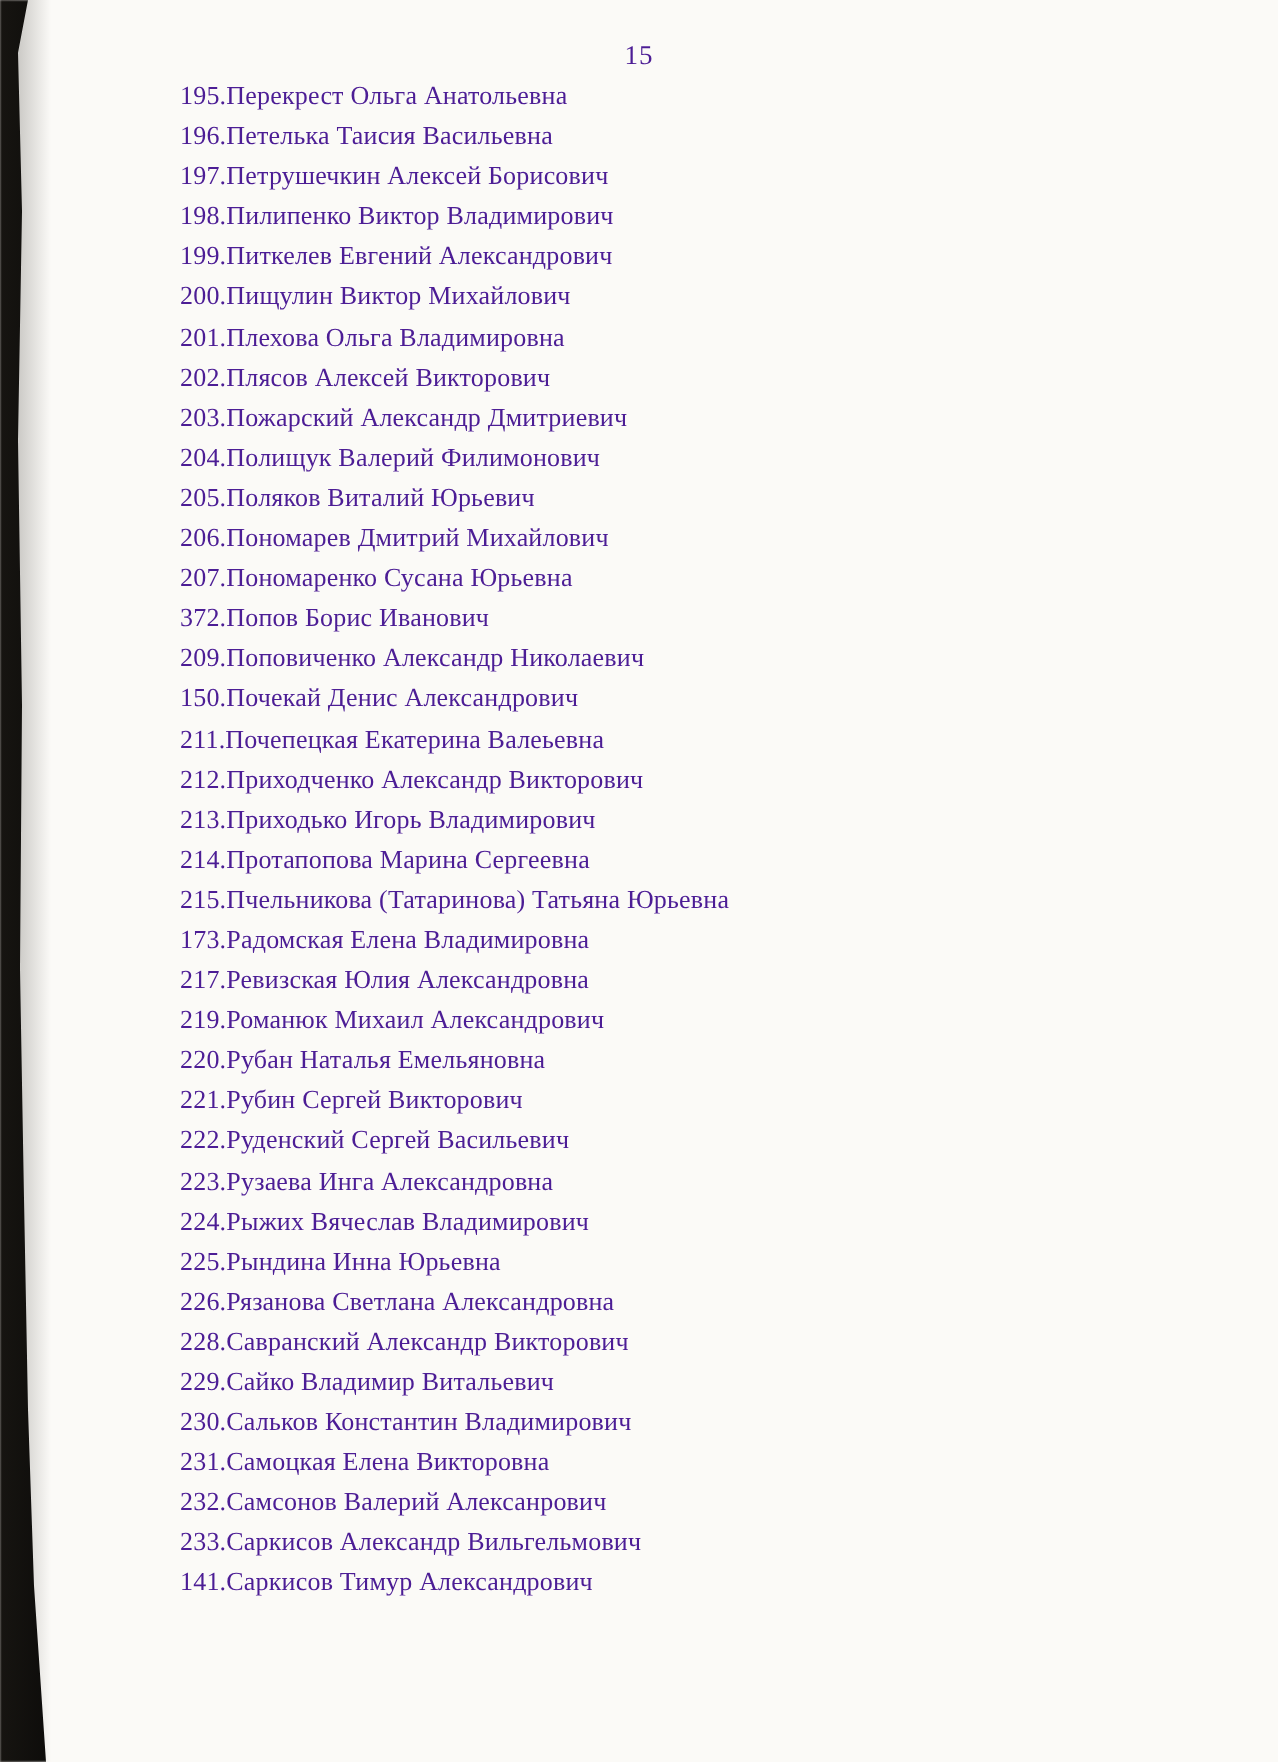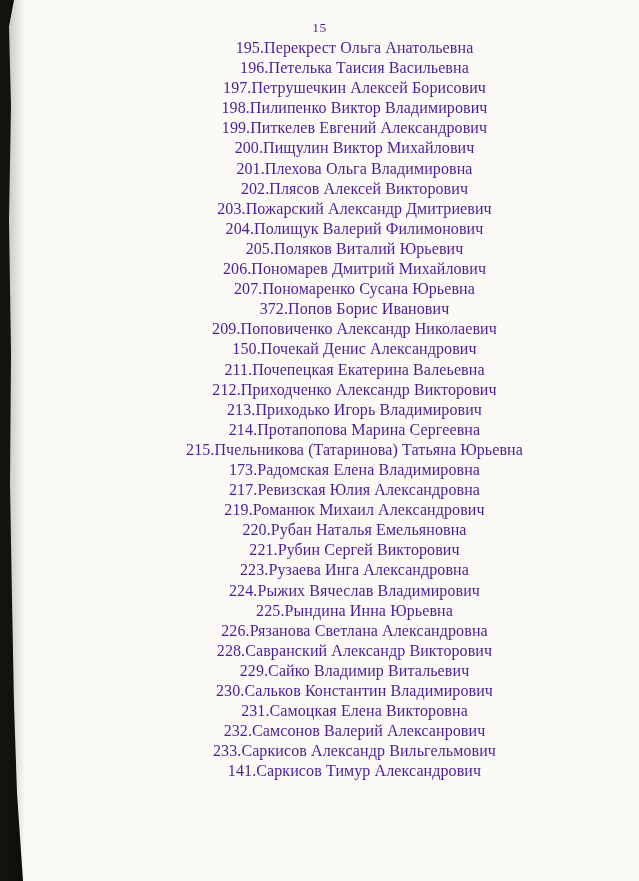--- a/index.html
+++ b/index.html
@@ -50,25 +50,24 @@
     font-size: 13.5px;
     letter-spacing: 0.5px;
   }
   .name-list {
     position: absolute;
     top: 38px;
     left: 90px;
     right: 20px;
   }
   .row {
-    font-size: 16px;
+    font-size: 13px;
     line-height: 20.1px;
     white-space: nowrap;
     letter-spacing: 0.1px;
-    text-align: center;
   }
 </style>
 </head>
 <body>
 
 <div class="page">
   <div class="scan-edge"></div>
   <div class="scan-edge-soft"></div>
   <div class="page-number">15</div>
   <div class="name-list">
@@ -91,20 +90,21 @@
       <div class="row">211.Почепецкая Екатерина Валеьевна</div>
       <div class="row">212.Приходченко Александр Викторович</div>
       <div class="row">213.Приходько Игорь Владимирович</div>
       <div class="row">214.Протапопова Марина Сергеевна</div>
       <div class="row">215.Пчельникова (Татаринова) Татьяна Юрьевна</div>
       <div class="row">173.Радомская Елена Владимировна</div>
       <div class="row">217.Ревизская Юлия Александровна</div>
       <div class="row">219.Романюк Михаил Александрович</div>
       <div class="row">220.Рубан Наталья Емельяновна</div>
       <div class="row">221.Рубин Сергей Викторович</div>
+      <div class="row">222.Руденский Сергей Васильевич</div>
       <div class="row">223.Рузаева Инга Александровна</div>
       <div class="row">224.Рыжих Вячеслав Владимирович</div>
       <div class="row">225.Рындина Инна Юрьевна</div>
       <div class="row">226.Рязанова Светлана Александровна</div>
       <div class="row">228.Савранский Александр Викторович</div>
       <div class="row">229.Сайко Владимир Витальевич</div>
       <div class="row">230.Сальков Константин Владимирович</div>
       <div class="row">231.Самоцкая Елена Викторовна</div>
       <div class="row">232.Самсонов Валерий Алексанрович</div>
       <div class="row">233.Саркисов Александр Вильгельмович</div>

